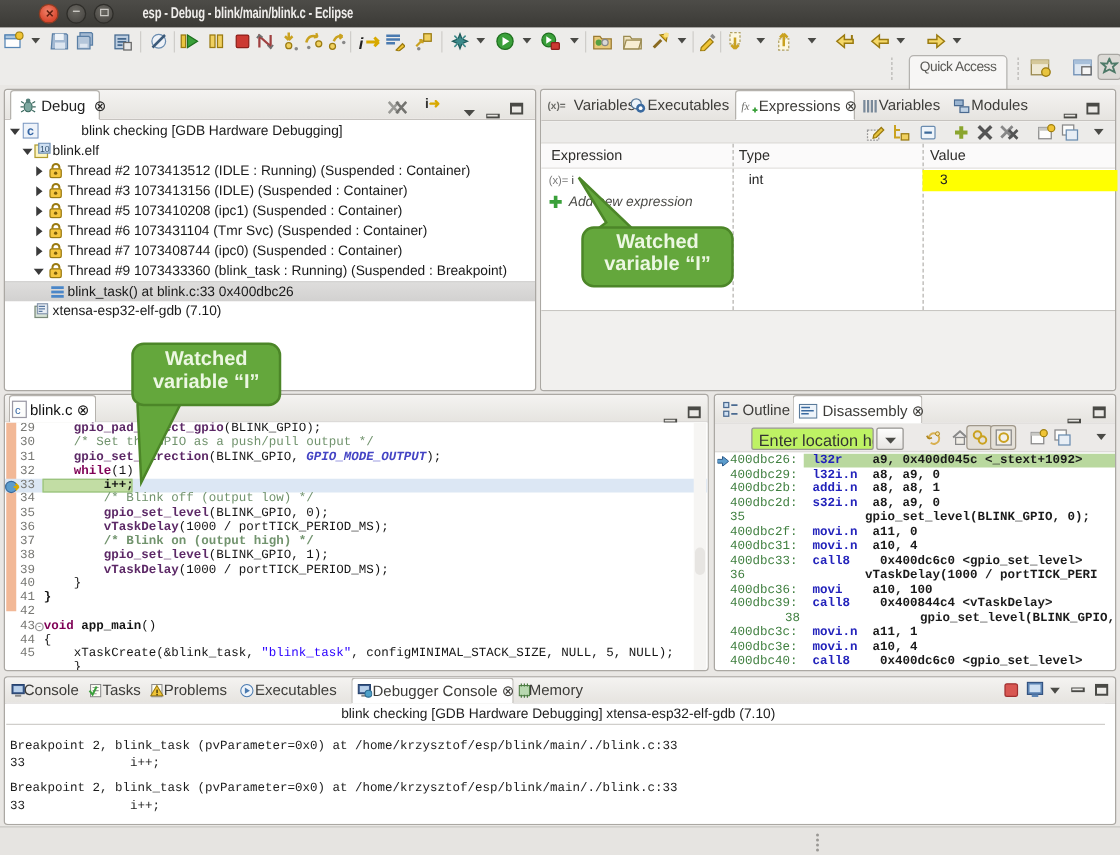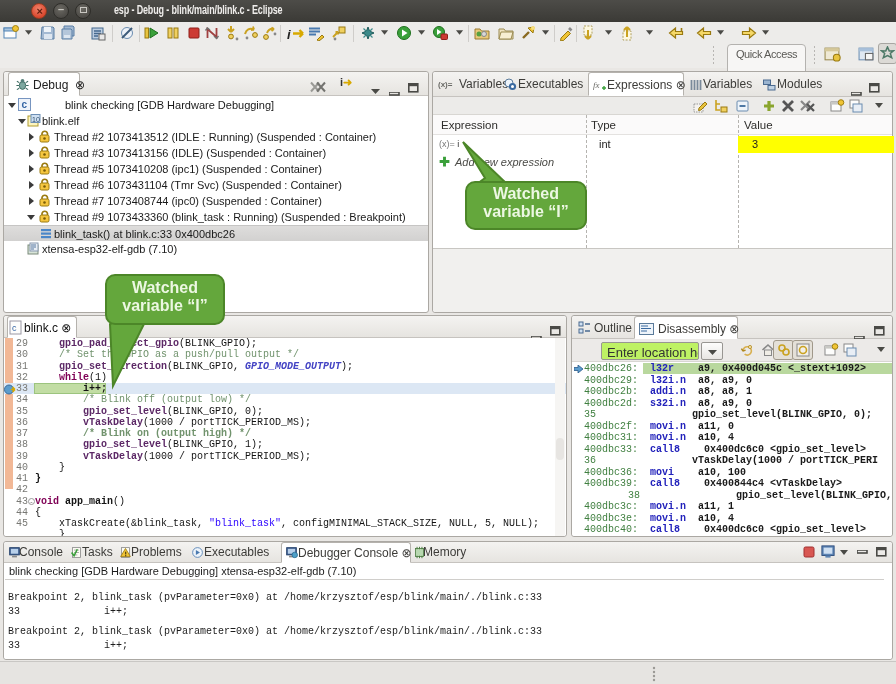--- a/index.html
+++ b/index.html
@@ -645,21 +645,21 @@
     <div class="tab" style="left:185px;">
         <span class="tlabel" style="left:15px; top:3px;">Executables</span>
       </div>
     <div class="tab active" style="left:277px; width:130px; height:21px;">
         <span class="tlabel" style="left:16px; top:3px;">Debugger Console ⊗</span>
       </div>
     <div class="tab" style="left:407px;">
         <span class="tlabel" style="left:12px; top:3px;">Memory</span>
       </div>
   </div>
-  <div style="position:absolute; left:1px; top:21px; width:99%; height:17px; background:#fff; border-bottom:1px solid #d0cecb; font-size:11px; color:#1c1c1c; padding:2px 0 0 4px;">blink checking [GDB Hardware Debugging] xtensa-esp32-elf-gdb (7.10)</div>
+  <div style="position:absolute; left:1px; top:21px; width:99%; height:17px; background:#fff; border-bottom:1px solid #d0cecb; font-size:11px; color:#1c1c1c; padding:2px 0 0 4px;text-align:center;">blink checking [GDB Hardware Debugging] xtensa-esp32-elf-gdb (7.10)</div>
   <svg style="position:absolute;left:4px;top:4px;" width="13" height="13" viewBox="0 0 16 16">
       <rect x="2" y="2" width="12" height="9" fill="#3a5a8c" stroke="#24406a"></rect>
       <rect x="3.5" y="3.5" width="9" height="6" fill="#b8d0ea"></rect>
       <rect x="5" y="12" width="6" height="2" fill="#888"></rect>
     </svg>
 <svg style="position:absolute;left:66px;top:4px;" width="13" height="13" viewBox="0 0 16 16">
       <rect x="3" y="2" width="10" height="12" fill="#fdfdf5" stroke="#888"></rect>
       <path d="M5 5 h6 M5 8 h6 M5 11 h4" stroke="#999" stroke-width="1"></path>
       <path d="M2 8 L5 12 L9 4" stroke="#3aa03a" stroke-width="2" fill="none"></path>
     </svg>

